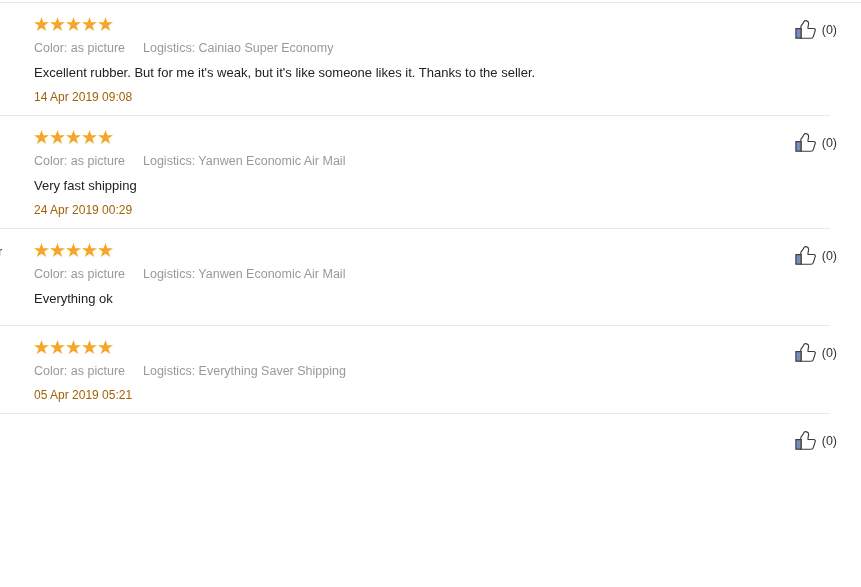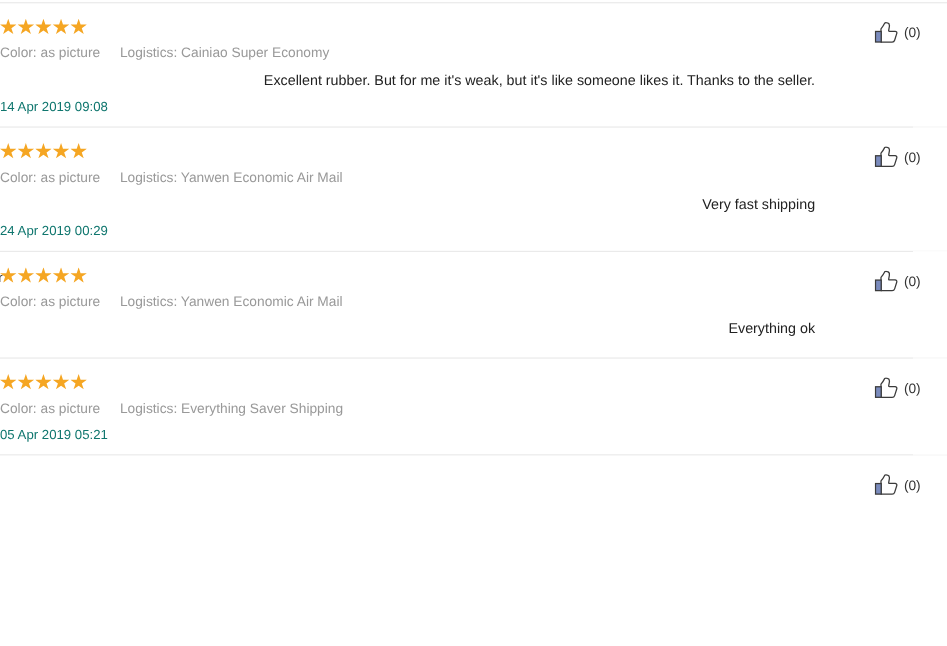--- a/index.html
+++ b/index.html
@@ -43,20 +43,21 @@
     content: "";
     position: absolute;
     top: -1px;
     right: 0;
     width: 31px;
     height: 1px;
     background: #ffffff;
   }
 
   .review-body {
+    padding-left: 34px;
     padding-right: 120px;
   }
 
   .buyer-name {
     position: absolute;
     left: -22px;
     top: 16px;
     font-size: 12px;
     color: #333333;
     white-space: nowrap;
@@ -85,26 +86,25 @@
     margin-bottom: 7px;
     white-space: nowrap;
   }
   .attr-color { margin-right: 18px; }
 
   .comment {
     font-size: 13px;
     color: #222222;
     line-height: 18px;
     margin-bottom: 7px;
-    text-align: right;
   }
 
   .date {
     font-size: 12px;
-    color: #0f766e;
+    color: #a16207;
     line-height: 16px;
   }
 
   .helpful {
     position: absolute;
     top: 16px;
     right: 24px;
     display: flex;
     align-items: center;
     white-space: nowrap;

